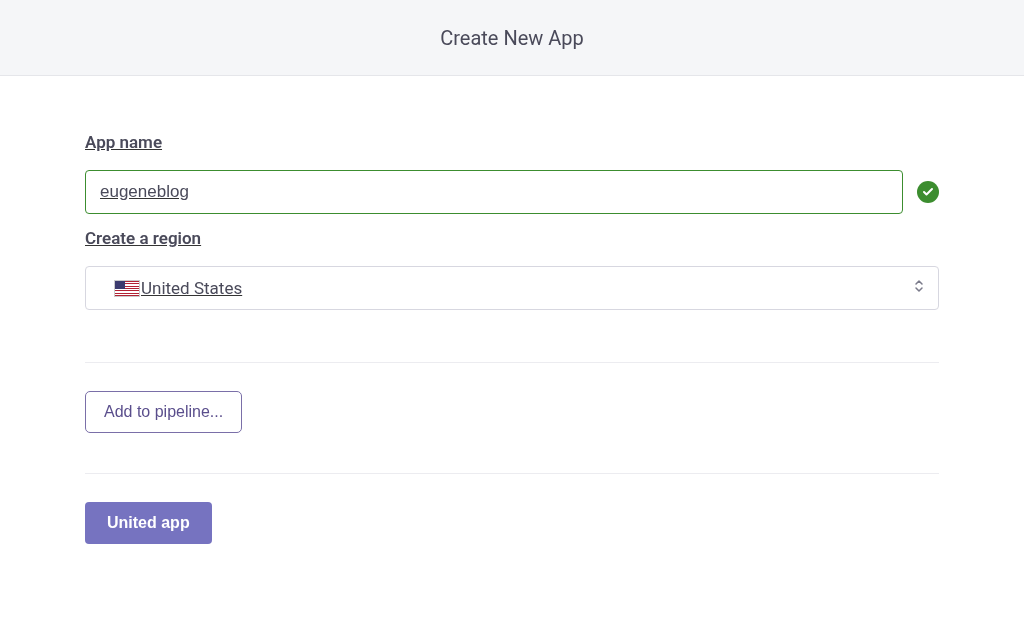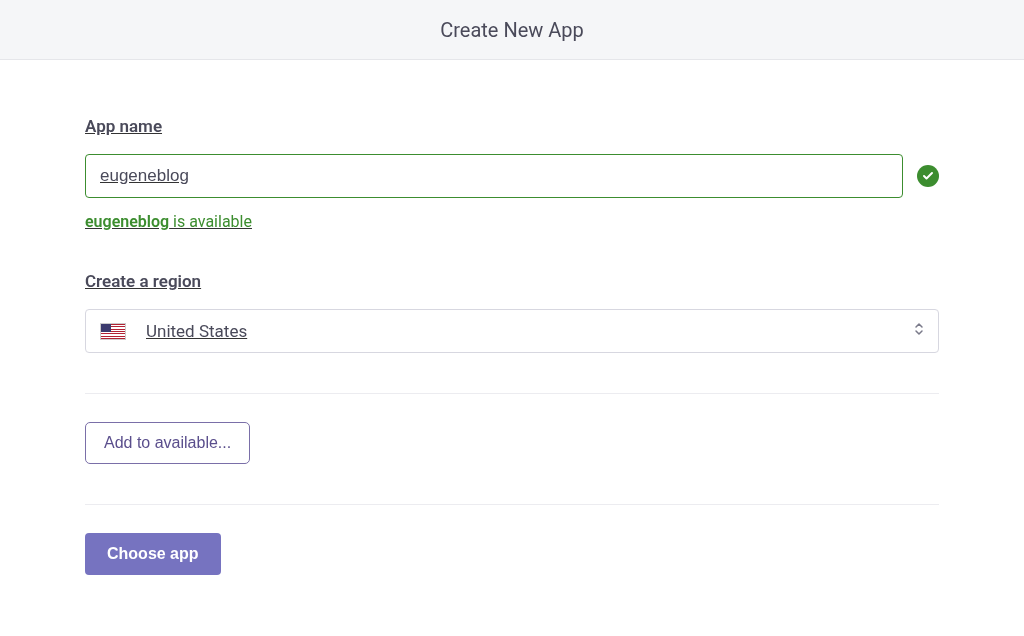--- a/index.html
+++ b/index.html
@@ -10,21 +10,21 @@
     body {
       font-family: -apple-system, BlinkMacSystemFont, "Segoe UI", Roboto, Helvetica, Arial, sans-serif;
       background: #ffffff;
       color: #333;
       width: 1024px;
       height: 636px;
     }
     .header {
       background: #f5f6f8;
       border-bottom: 1px solid #e5e6ea;
-      height: 60px;
+      height: 76px;
       display: flex;
       align-items: center;
       justify-content: center;
     }
     .header-title {
       font-size: 20px;
       font-weight: 400;
       color: #4a4a5a;
     }
     .content {
@@ -79,28 +79,28 @@
     }
     .availability-status {
       color: #3c8d2f;
       font-weight: 400;
     }
     .region-select {
       width: 100%;
       height: 44px;
       border: 1px solid #d7d7e0;
       border-radius: 4px;
-      padding: 0 14px;
-      display: flex;
-      align-items: center;
-      gap: 20px;
+      padding: 0 28px;
+      display: flex;
+      align-items: center;
+      gap: 1px;
       background: #fff;
       cursor: pointer;
       position: relative;
-      margin-bottom: 40px;
+      margin-bottom: 52px;
     }
     .flag-icon {
       width: 26px;
       height: 17px;
       flex-shrink: 0;
       border: 0.5px solid #ccc;
       position: relative;
       background: linear-gradient(
         to bottom,
         #b22234 0%, #b22234 7.7%,
@@ -178,38 +178,35 @@
 
   <div class="input-row">
     <input type="text" class="text-input" value="eugeneblog" style="">
     <span class="check-icon">
       <svg viewBox="0 0 24 24" fill="none" stroke="#fff" stroke-width="4" stroke-linecap="round" stroke-linejoin="round">
         <polyline points="20 6 9 17 4 12"></polyline>
       </svg>
     </span>
   </div>
 
-  <div class="availability">
-    <span class="availability-name">eugeneblog</span><span class="availability-status"> is available</span>
-  </div>
 
   <label class="field-label">Create a region</label>
 
   <div class="region-select">
     <span class="flag-icon"></span>
     <span class="region-name">United States</span>
     <span class="select-arrows">
       <svg width="10" height="16" viewBox="0 0 10 16" fill="none" stroke="currentColor" stroke-width="1.5" stroke-linecap="round" stroke-linejoin="round">
         <polyline points="2 6 5 3 8 6"></polyline>
         <polyline points="2 10 5 13 8 10"></polyline>
       </svg>
     </span>
   </div>
 
   <hr class="divider">
 
-  <button class="pipeline-btn">Add to available...</button>
+  <button class="pipeline-btn">Add to pipeline...</button>
 
   <hr class="divider">
 
-  <button class="create-btn">Choose app</button>
+  <button class="create-btn">United app</button>
 
 </div>
 
 </body></html>

